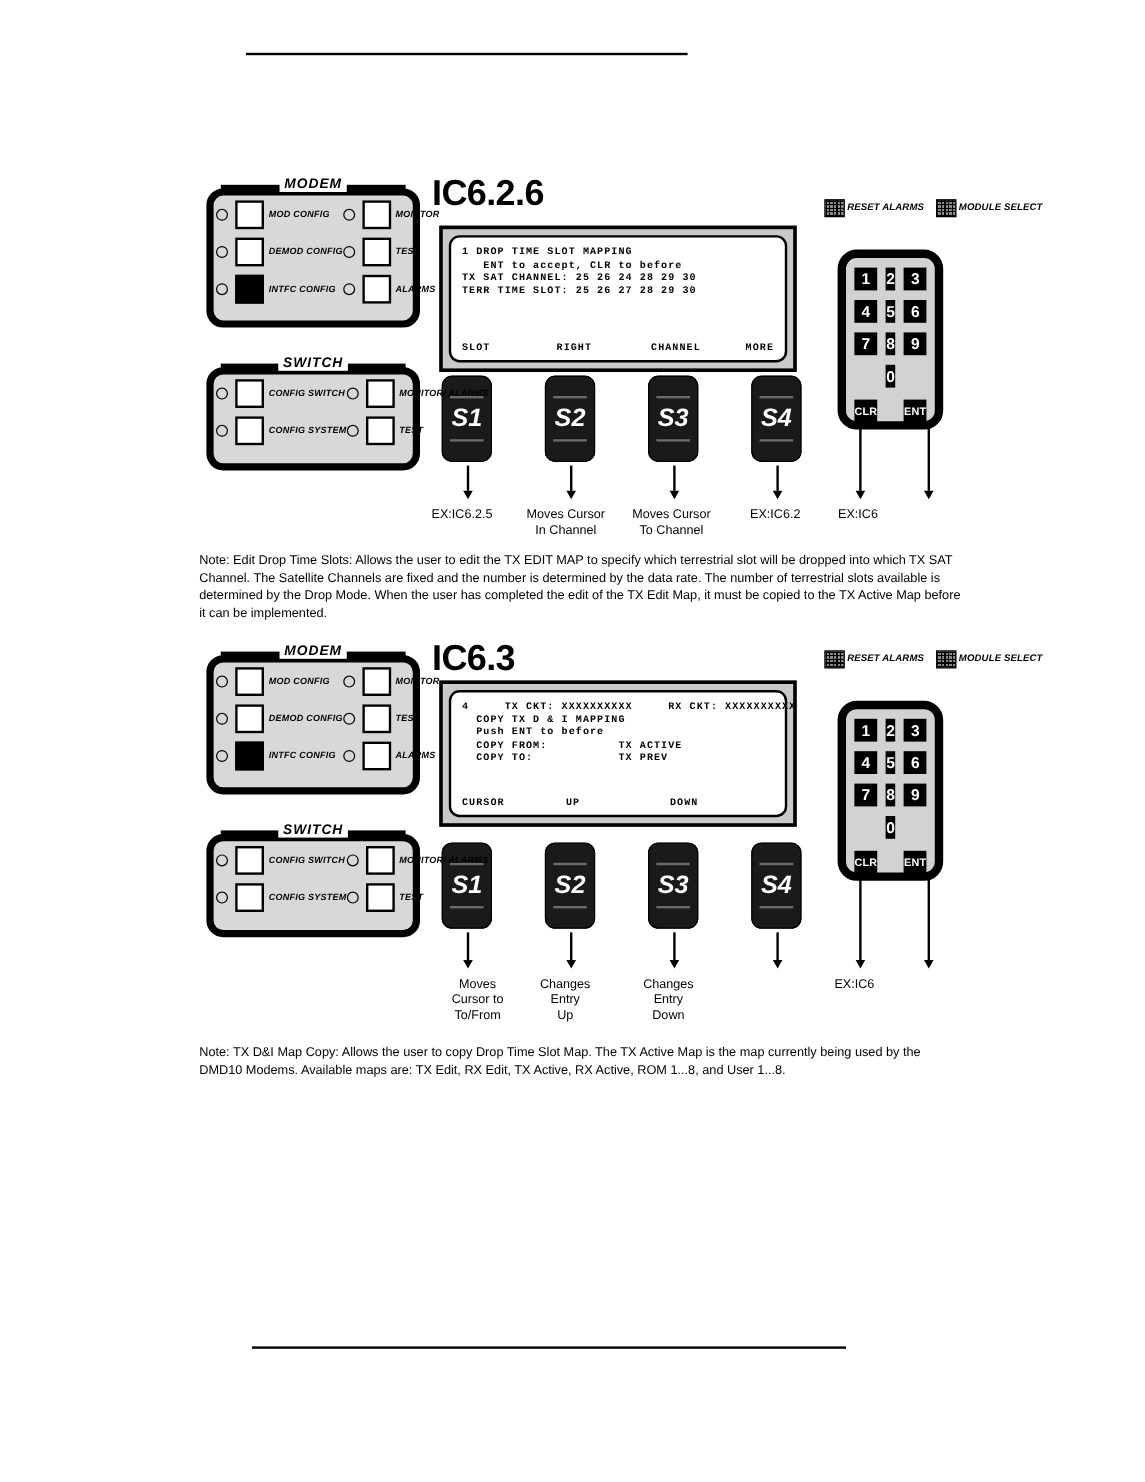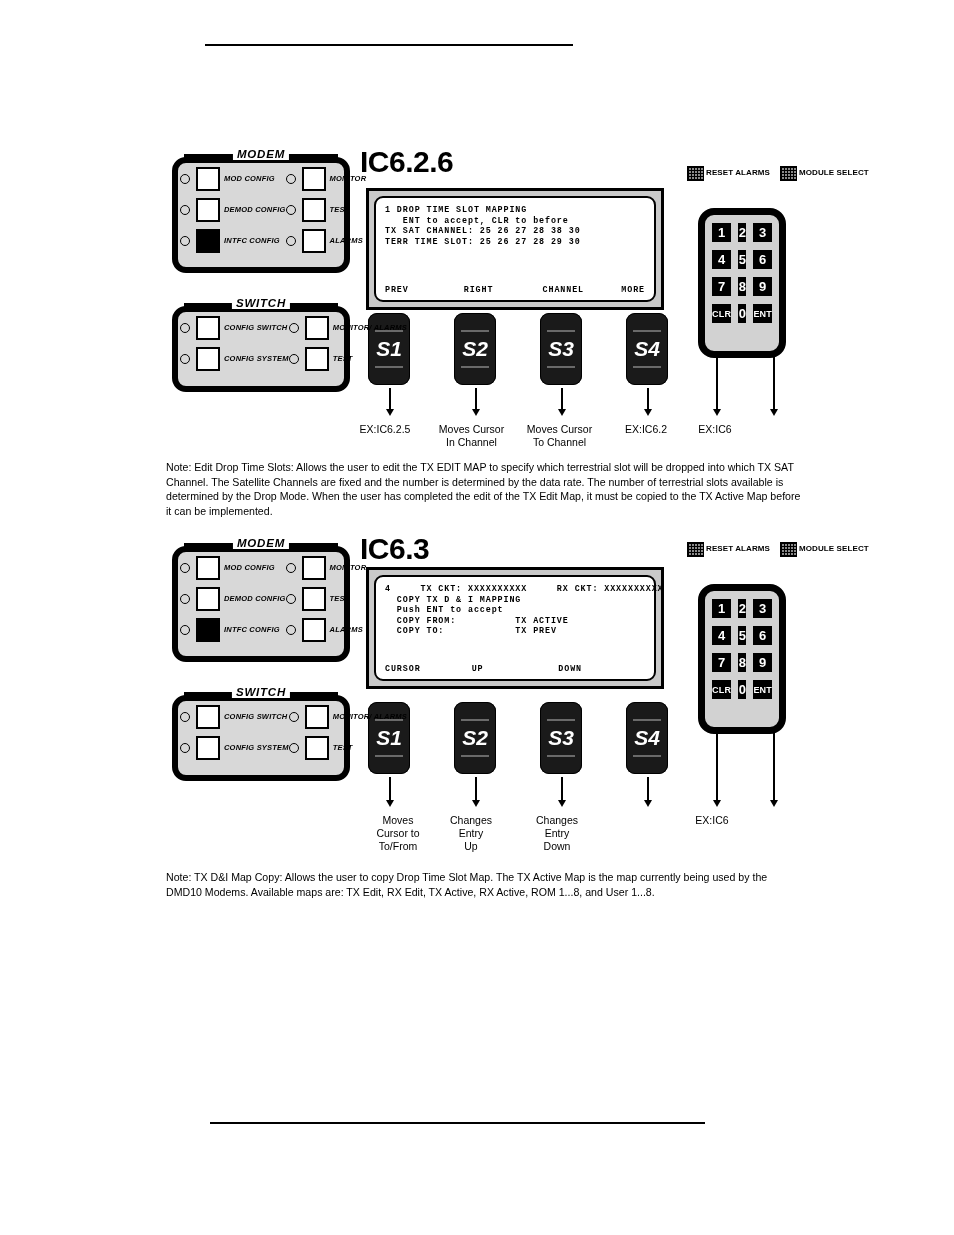--- a/index.html
+++ b/index.html
@@ -200,24 +200,24 @@
     color: #ffffff;
     text-align: center;
     font-weight: bold;
     font-family: "Liberation Sans", sans-serif;
     display: flex;
     align-items: center;
     justify-content: center;
     height: 19px;
     font-size: 13px;
   }
-  .key.small { font-size: 9px; letter-spacing: 0.2px; }
-
-  
-  .topkeys { position: absolute; display: flex; gap: 10px; }
+  .key.small { font-size: 9px; letter-spacing: 0.2px; margin-top: 29px; }
+
+  
+  .topkeys { position: absolute; display: flex; gap: 10px; font-style: italic; }
   .topkey { display: flex; align-items: center; }
   .topkey-sq {
     width: 15px; height: 13px;
     background: #8a8a8a;
     border: 1.5px solid #000;
     margin-right: 2px;
     flex: none;
     background-image:
       repeating-linear-gradient(0deg, #000 0 1px, transparent 1px 3px),
       repeating-linear-gradient(90deg, #000 0 1px, transparent 1px 3px);
@@ -358,24 +358,24 @@
           <span class="pbtn-label">TEST</span>
         </div>
       </div>
     </div>
   </div>
 
   <div class="lcd-outer" style="left:366px; top:188px; width:298px; height:122px;">
     <div class="lcd-inner">
       <div class="lcd-line">1 DROP TIME SLOT MAPPING</div>
       <div class="lcd-line">   ENT to accept, CLR to before</div>
-      <div class="lcd-line">TX SAT CHANNEL: 25 26 27 28 38 30</div>
+      <div class="lcd-line">TX SAT CHANNEL: 25 26 24 28 29 30</div>
       <div class="lcd-line">TERR TIME SLOT: 25 26 27 28 29 30</div>
       <div class="lcd-softkeys">
-        <div class="lcd-softkey">PREV</div>
+        <div class="lcd-softkey">SLOT</div>
         <div class="lcd-softkey">RIGHT</div>
         <div class="lcd-softkey">CHANNEL</div>
         <div class="lcd-softkey sk-last">MORE</div>
       </div>
     </div>
   </div>
 
   <div class="sbtn" style="left:368px; top:313px;">
       <span>S1</span>
     </div>
@@ -540,21 +540,21 @@
         </div>
       </div>
     </div>
   </div>
 
   <div class="lcd-outer" style="left:366px; top:177px; width:298px; height:122px;">
     <div class="lcd-inner">
       <div class="lcd-line">4     TX CKT: XXXXXXXXXX     RX CKT: XXXXXXXXXX</div>
       <div class="lcd-line"></div>
       <div class="lcd-line">  COPY TX D &amp; I MAPPING</div>
-      <div class="lcd-line">  Push ENT to accept</div>
+      <div class="lcd-line">  Push ENT to before</div>
       <div class="lcd-line">  COPY FROM:          TX ACTIVE</div>
       <div class="lcd-line">  COPY TO:            TX PREV</div>
       <div class="lcd-softkeys">
         <div class="lcd-softkey">CURSOR</div>
         <div class="lcd-softkey">UP</div>
         <div class="lcd-softkey">DOWN</div>
         <div class="lcd-softkey sk-last"></div>
       </div>
     </div>
   </div>

